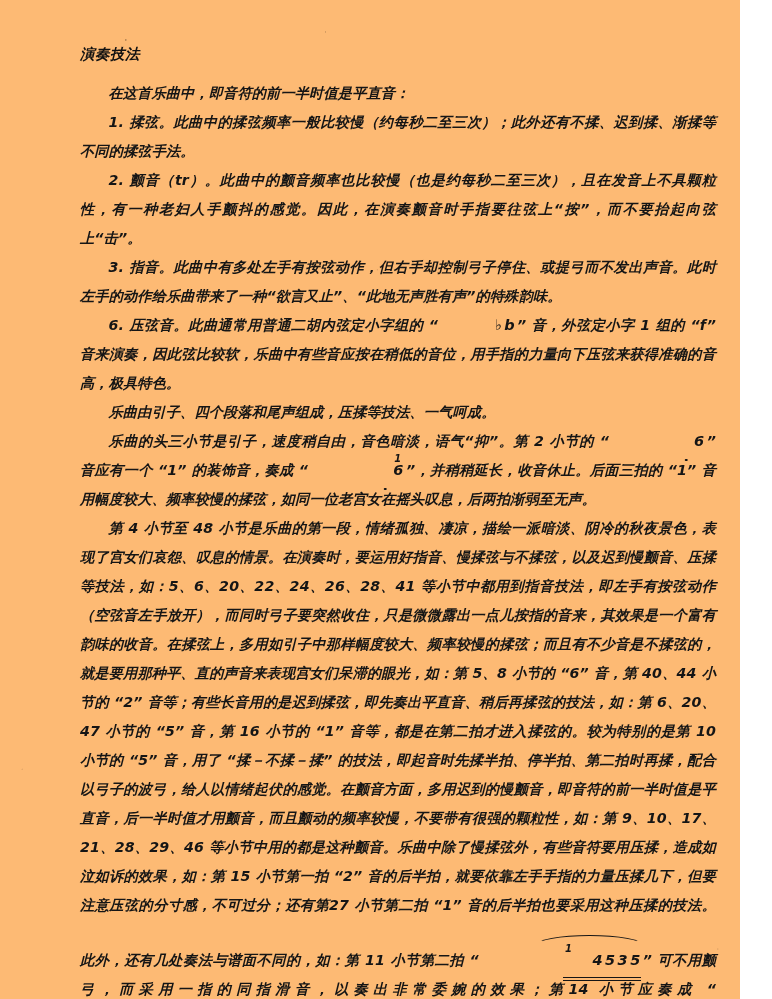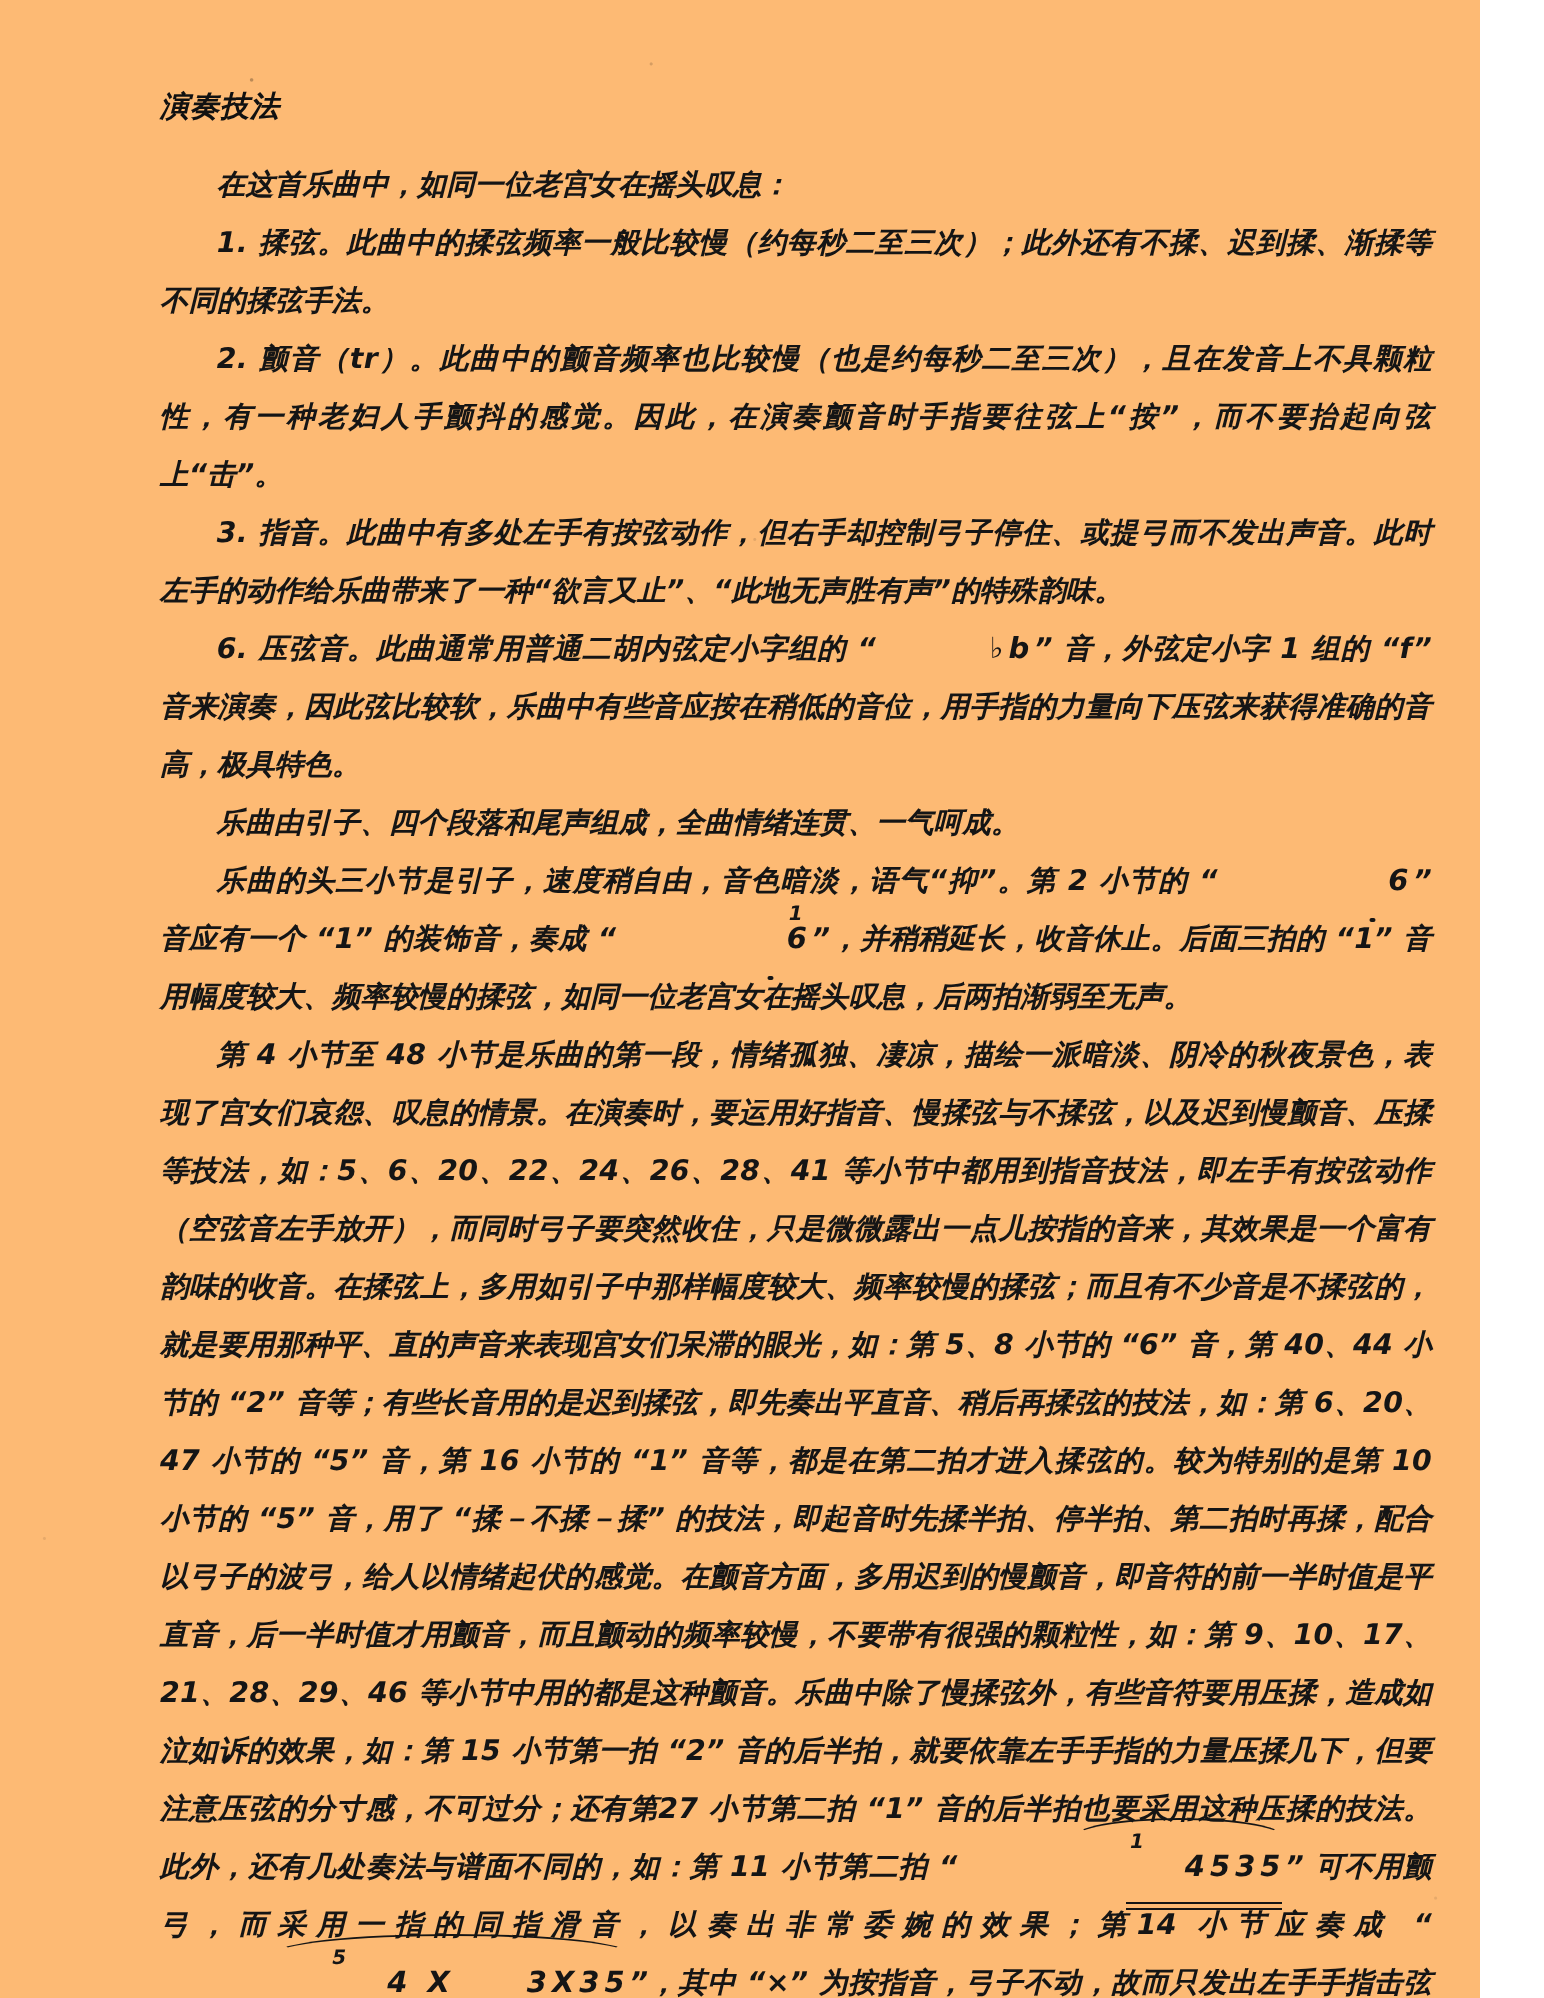--- a/index.html
+++ b/index.html
@@ -126,20 +126,21 @@
     left: -1px; right: 2px;
     bottom: -3px;
     height: 1.6px;
     background: #151515;
     box-shadow: 0 3px 0 0 #151515;
   }
   
   .slur {
     position: relative;
     display: inline-block;
+    margin-top: 26px;
   }
   .slur > .slur-arc {
     position: absolute;
     left: 0;
     right: 0;
     top: -11px;
     height: 9px;
     border-top: 1.6px solid #151515;
     border-left: 1.6px solid transparent;
     border-right: 1.6px solid transparent;
@@ -150,30 +151,30 @@
 </head>
 <body>
 
 <div class="page">
   <div class="scan-noise"></div>
 
   <div class="content">
 
     <h1 class="heading">演奏技法</h1>
 
-    <p class="para">在这首乐曲中，如同一位老宫女在摇头叹息：</p>
+    <p class="para">在这首乐曲中，即音符的前一半时值是平直音：</p>
 
     <p class="para">1. 揉弦。此曲中的揉弦频率一般比较慢（约每秒二至三次）；此外还有不揉、迟到揉、渐揉等不同的揉弦手法。</p>
 
     <p class="para">2. 颤音（tr）。此曲中的颤音频率也比较慢（也是约每秒二至三次），且在发音上不具颗粒性，有一种老妇人手颤抖的感觉。因此，在演奏颤音时手指要往弦上“按”，而不要抬起向弦上“击”。</p>
 
     <p class="para">3. 指音。此曲中有多处左手有按弦动作，但右手却控制弓子停住、或提弓而不发出声音。此时左手的动作给乐曲带来了一种“欲言又止”、“此地无声胜有声”的特殊韵味。</p>
 
     <p class="para"><span>6. 压弦音。此曲通常用普通二胡内弦定小字组的 “</span><span class="jp"><span class="jp-digits"><span class="flat">♭</span><span>b</span></span></span><span>” 音，外弦定小字 1 组的 “f” 音来演奏，因此弦比较软，乐曲中有些音应按在稍低的音位，用手指的力量向下压弦来获得准确的音高，极具特色。</span></p>
 
-    <p class="para">乐曲由引子、四个段落和尾声组成，全曲情绪连贯、一气呵成。</p>
+    <p class="para">乐曲由引子、四个段落和尾声组成，压揉等技法、一气呵成。</p>
 
     <p class="para"><span>乐曲的头三小节是引子，速度稍自由，音色暗淡，语气“抑”。第 2 小节的 “</span><span class="jp"><span class="jp-digits"><span class="dot-below">6</span></span></span><span>” 音应有一个 “1” 的装饰音，奏成 “</span><span class="jp"><span class="jp-digits"><span class="grace-stack"><span class="grace-top">1</span></span><span class="dot-below">6</span></span></span><span>”，并稍稍延长，收音休止。后面三拍的 “1” 音用幅度较大、频率较慢的揉弦，如同一位老宫女在摇头叹息，后两拍渐弱至无声。</span></p>
 
     <p class="para"><span>第 4 小节至 48 小节是乐曲的第一段，情绪孤独、凄凉，描绘一派暗淡、阴冷的秋夜景色，表现了宫女们哀怨、叹息的情景。在演奏时，要运用好指音、慢揉弦与不揉弦，以及迟到慢颤音、压揉等技法，如：5、6、20、22、24、26、28、41 等小节中都用到指音技法，即左手有按弦动作（空弦音左手放开），而同时弓子要突然收住，只是微微露出一点儿按指的音来，其效果是一个富有韵味的收音。在揉弦上，多用如引子中那样幅度较大、频率较慢的揉弦；而且有不少音是不揉弦的，就是要用那种平、直的声音来表现宫女们呆滞的眼光，如：第 5、8 小节的 “6” 音，第 40、44 小节的 “2” 音等；有些长音用的是迟到揉弦，即先奏出平直音、稍后再揉弦的技法，如：第 6、20、47 小节的 “5” 音，第 16 小节的 “1” 音等，都是在第二拍才进入揉弦的。较为特别的是第 10 小节的 “5” 音，用了 “揉－不揉－揉” 的技法，即起音时先揉半拍、停半拍、第二拍时再揉，配合以弓子的波弓，给人以情绪起伏的感觉。在颤音方面，多用迟到的慢颤音，即音符的前一半时值是平直音，后一半时值才用颤音，而且颤动的频率较慢，不要带有很强的颗粒性，如：第 9、10、17、21、28、29、46 等小节中用的都是这种颤音。乐曲中除了慢揉弦外，有些音符要用压揉，造成如泣如诉的效果，如：第 15 小节第一拍 “2” 音的后半拍，就要依靠左手手指的力量压揉几下，但要注意压弦的分寸感，不可过分；还有第27 小节第二拍 “1” 音的后半拍也要采用这种压揉的技法。此外，还有几处奏法与谱面不同的，如：第 11 小节第二拍 “</span><span class="jp"><span class="jp-digits"><span class="grace-stack"><span class="grace-top">1</span></span><span class="slur"><span class="slur-arc"></span><span class="beam2"><span>4</span><span>5</span><span>3</span><span>5</span></span></span></span></span><span>” 可不用颤弓，而采用一指的同指滑音，以奏出非常委婉的效果；第14 小节应奏成 “</span><span class="jp"><span class="jp-digits"><span class="grace-stack"><span class="grace-top">5</span></span><span class="slur"><span class="slur-arc"></span><span class="beam1"><span>4</span></span><span>&nbsp;</span><span>X</span><span>&nbsp;</span><span class="beam2"><span>3</span><span>X</span><span>3</span><span>5</span></span></span></span></span><span>”，其中 “×” 为按指音，弓子不动，故而只发出左手手指击弦的声音，演奏时要注意按指音</span></p>
 
   </div>
 </div>
 
 </body></html>

